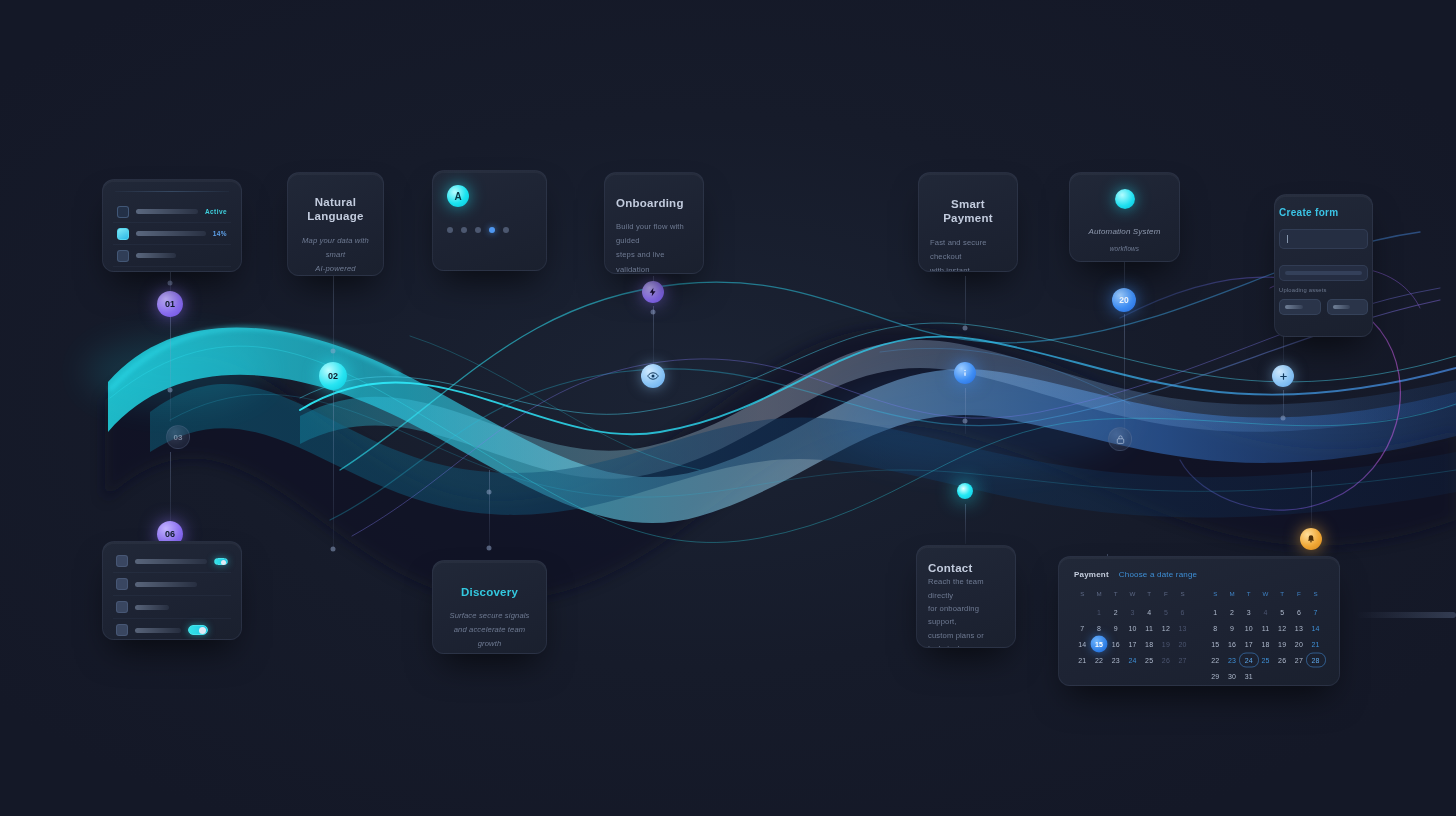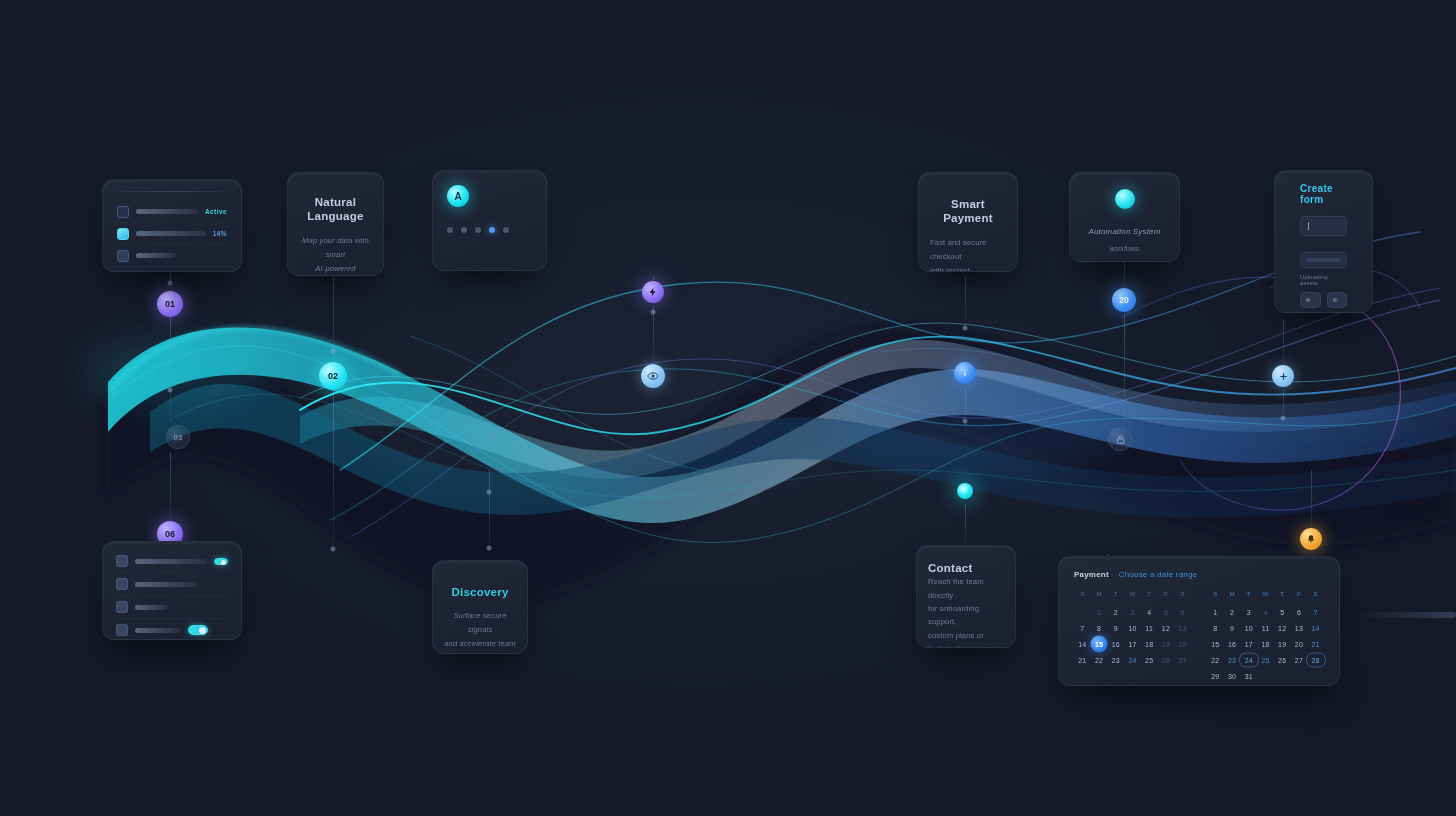--- a/index.html
+++ b/index.html
@@ -175,21 +175,21 @@
   
   .iconcard { padding: 16px 12px 14px; text-align: center; }
   .iconcard .ic {
     width: 20px; height: 20px; border-radius: 50%;
     margin: 0 auto 16px;
     background: radial-gradient(circle at 36% 30%, #b2fcff, #1ddff0 58%, #05bdd4 100%);
     box-shadow: 0 0 15px rgba(28,222,240,0.6);
   }
 
   
-  .formcard { padding: 12px 25px 10px; }
+  .formcard { padding: 12px 4px 10px; margin-top: 24px; }
   .formcard .f-title {
     color: #3bc4e6; font-size: 10px; font-weight: bold;
     letter-spacing: .3px; margin-bottom: 11px;
   }
   .f-field {
     height: 20px; border-radius: 5px;
     background: rgba(40,50,72,0.72);
     border: 1px solid rgba(120,148,190,0.15);
     margin-bottom: 16px;
     display: flex; align-items: center; padding: 0 7px;
@@ -554,20 +554,28 @@
     </div>
     <div class="dots">
       <span class="dot"></span>
       <span class="dot"></span>
       <span class="dot"></span>
       <span class="dot active"></span>
       <span class="dot"></span>
     </div>
   </div>
 
+  <div class="card" style="left:604px; top:172px; width:100px; height:102px; padding:23px 11px 0;">
+    <div class="card-title">Onboarding</div>
+    <div class="card-body" style="margin-top:10px;">
+      <div>Build your flow with guided</div>
+      <div>steps and live validation</div>
+
+    </div>
+  </div>
 
   <div class="card" style="left:918px; top:172px; width:100px; height:100px; padding:24px 11px 0;">
     <div class="card-title center">Smart Payment</div>
     <div class="card-body" style="margin-top:10px;">
       <div>Fast and secure checkout</div>
       <div>with instant confirmation</div>
     </div>
   </div>
 
   <div class="card iconcard" style="left:1069px; top:172px; width:111px; height:90px;">
@@ -620,21 +628,21 @@
       <span class="sico"></span>
       <span class="stext s3"></span>
       <span class="toggle on">
           <span class="knob"></span>
         </span>
     </div>
 
   </div>
 
 
-  <div class="card" style="left:432px; top:560px; width:96px; height:94px; padding:24px 11px 0;">
+  <div class="card" style="left:432px; top:560px; width:115px; height:94px; padding:24px 11px 0;">
     <div class="card-title center accent">Discovery</div>
     <div class="card-body center" style="margin-top:10px;">
       <div>Surface secure signals</div>
       <div>and accelerate team growth</div>
     </div>
   </div>
 
 
   <div class="card" style="left:916px; top:545px; width:100px; height:103px; padding:15px 11px 0;">
     <div class="card-title">Contact</div>

